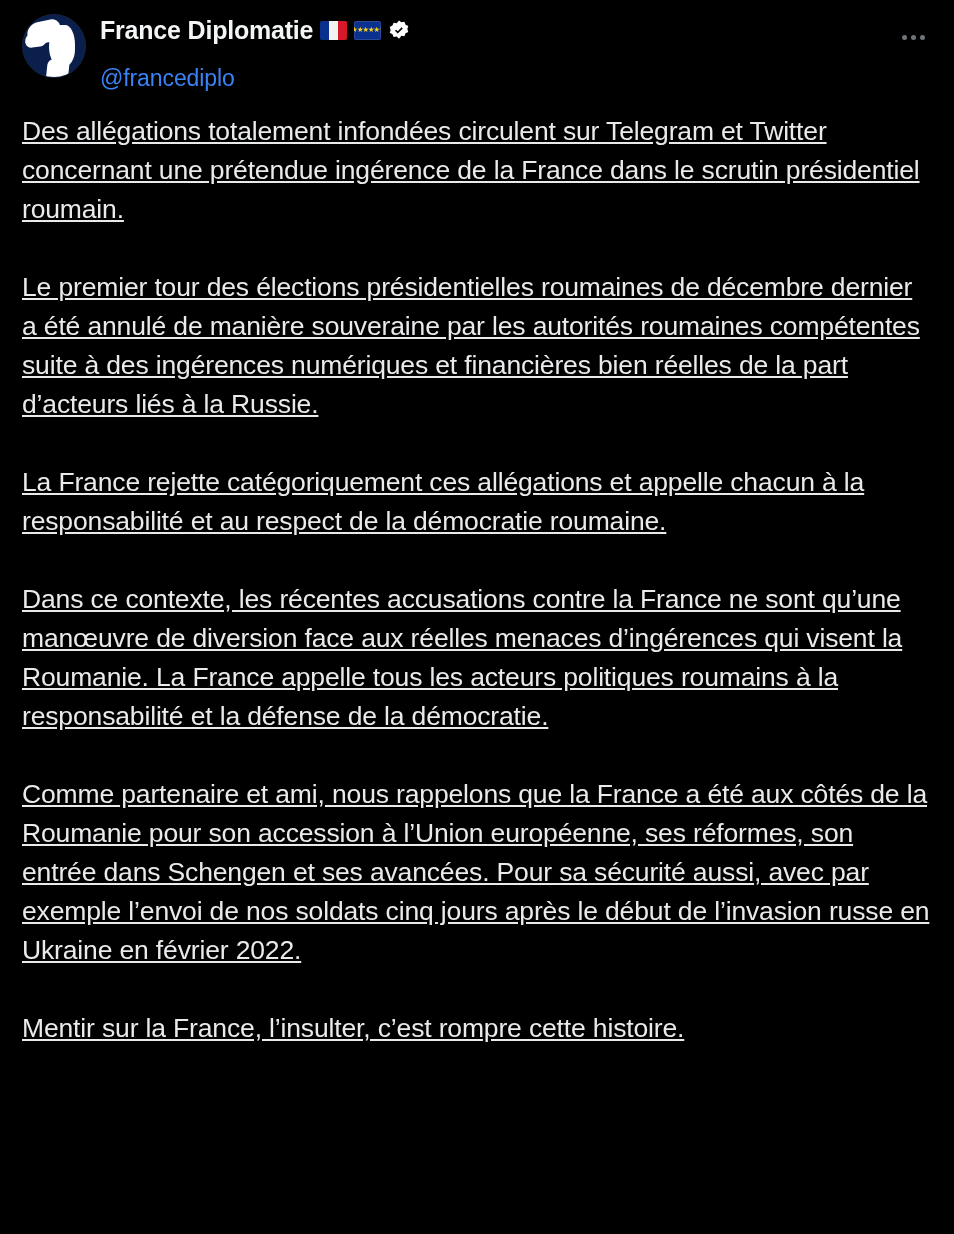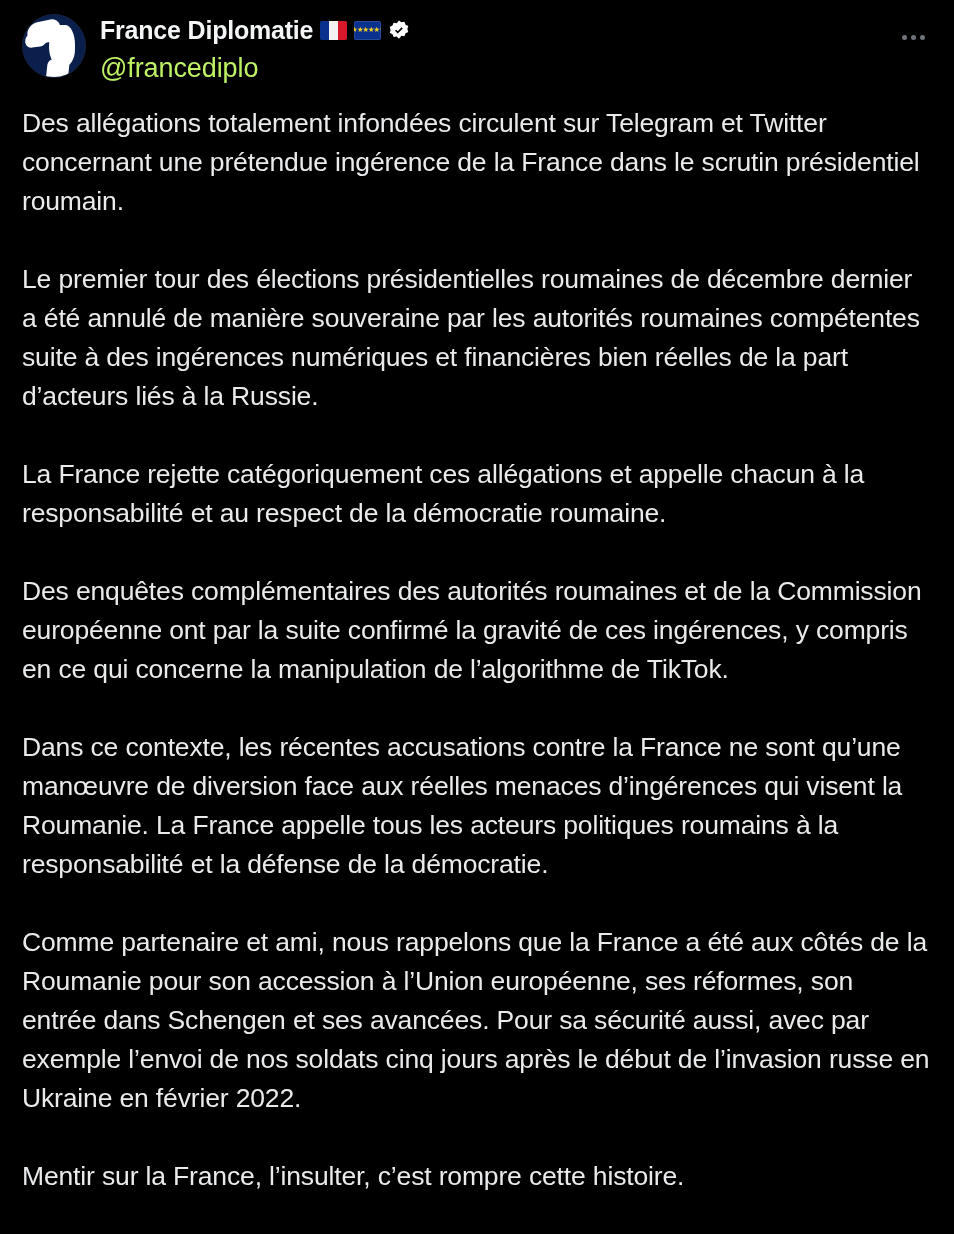--- a/index.html
+++ b/index.html
@@ -130,23 +130,23 @@
     letter-spacing: -1px;
     transform: scale(0.9);
   }
 
   .verified {
     width: 22px;
     height: 22px;
     flex: 0 0 auto;
   }
   .handle {
-    margin-top: 8px;
-    font-size: 27px;
-    color: #bef264;
+    margin-top: 20px;
+    font-size: 23px;
+    color: #3b82f6;
     letter-spacing: -0.1px;
   }
 
   .more-btn {
     position: absolute;
     top: 22px;
     right: 22px;
     width: 38px;
     height: 30px;
     display: flex;
@@ -166,20 +166,21 @@
   }
 
   
   .body {
     margin-top: 16px;
     font-size: 26.5px;
     line-height: 39px;
     color: #e9eaec;
     letter-spacing: -0.15px;
     word-wrap: break-word;
+    text-decoration: underline;
   }
   .body p {
     margin: 0 0 39px 0;
   }
   .body p:last-child {
     margin-bottom: 4px;
   }
 </style>
 </head>
 <body>
@@ -224,20 +225,19 @@
       <i></i>
       <i></i>
       <i></i>
     </div>
   </div>
 
   <div class="body">
     <p>Des allégations totalement infondées circulent sur Telegram et Twitter concernant une prétendue ingérence de la France dans le scrutin présidentiel roumain.</p>
     <p>Le premier tour des élections présidentielles roumaines de décembre dernier a été annulé de manière souveraine par les autorités roumaines compétentes suite à des ingérences numériques et financières bien réelles de la part d’acteurs liés à la Russie.</p>
     <p>La France rejette catégoriquement ces allégations et appelle chacun à la responsabilité et au respect de la démocratie roumaine.</p>
-    <p>Des enquêtes complémentaires des autorités roumaines et de la Commission européenne ont par la suite confirmé la gravité de ces ingérences, y compris en ce qui concerne la manipulation de l’algorithme de TikTok.</p>
     <p>Dans ce contexte, les récentes accusations contre la France ne sont qu’une manœuvre de diversion face aux réelles menaces d’ingérences qui visent la Roumanie. La France appelle tous les acteurs politiques roumains à la responsabilité et la défense de la démocratie.</p>
     <p>Comme partenaire et ami, nous rappelons que la France a été aux côtés de la Roumanie pour son accession à l’Union européenne, ses réformes, son entrée dans Schengen et ses avancées. Pour sa sécurité aussi, avec par exemple l’envoi de nos soldats cinq jours après le début de l’invasion russe en Ukraine en février 2022.</p>
     <p>Mentir sur la France, l’insulter, c’est rompre cette histoire.</p>
 
   </div>
 
 </div>
 
 </body></html>

